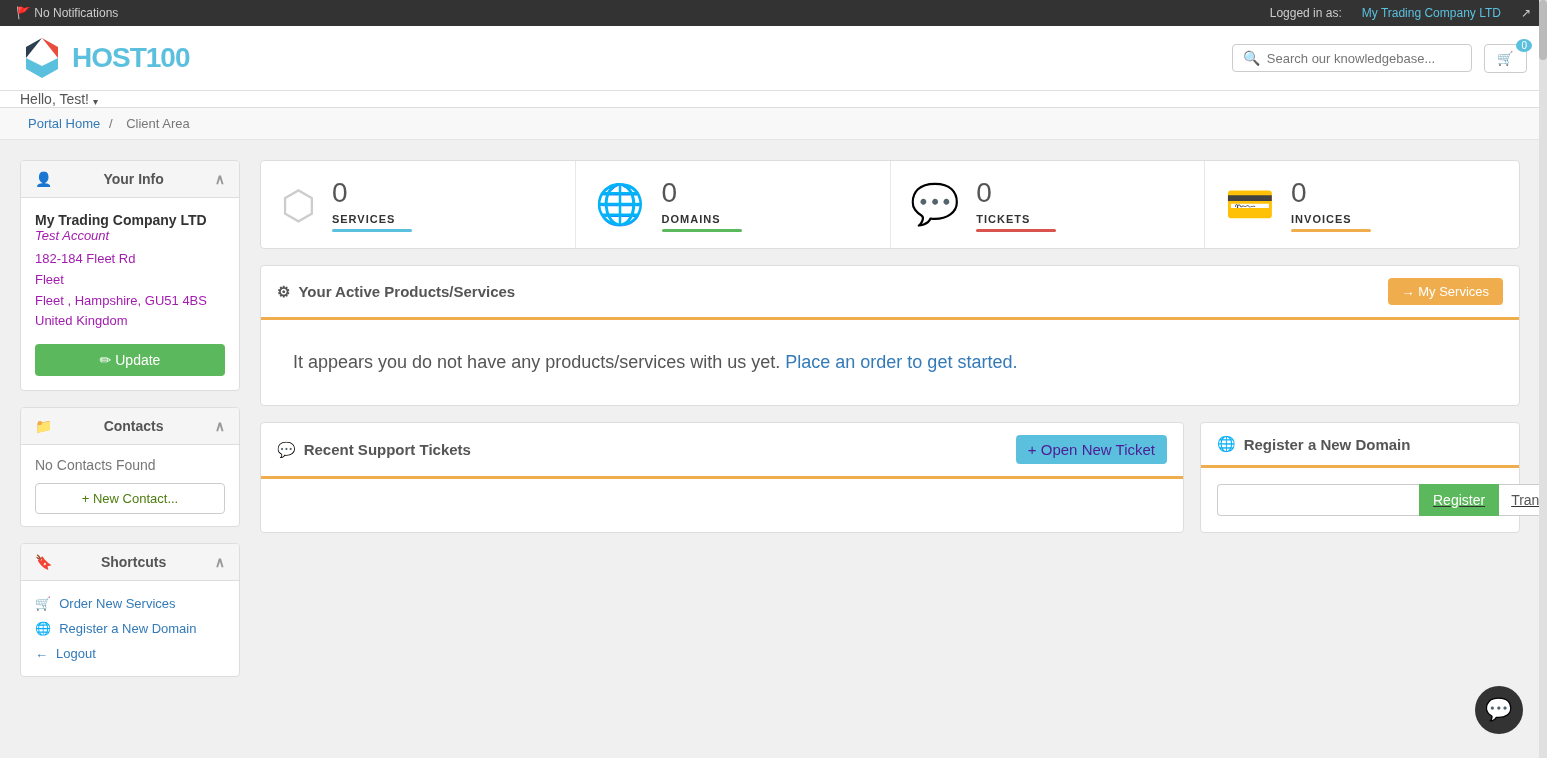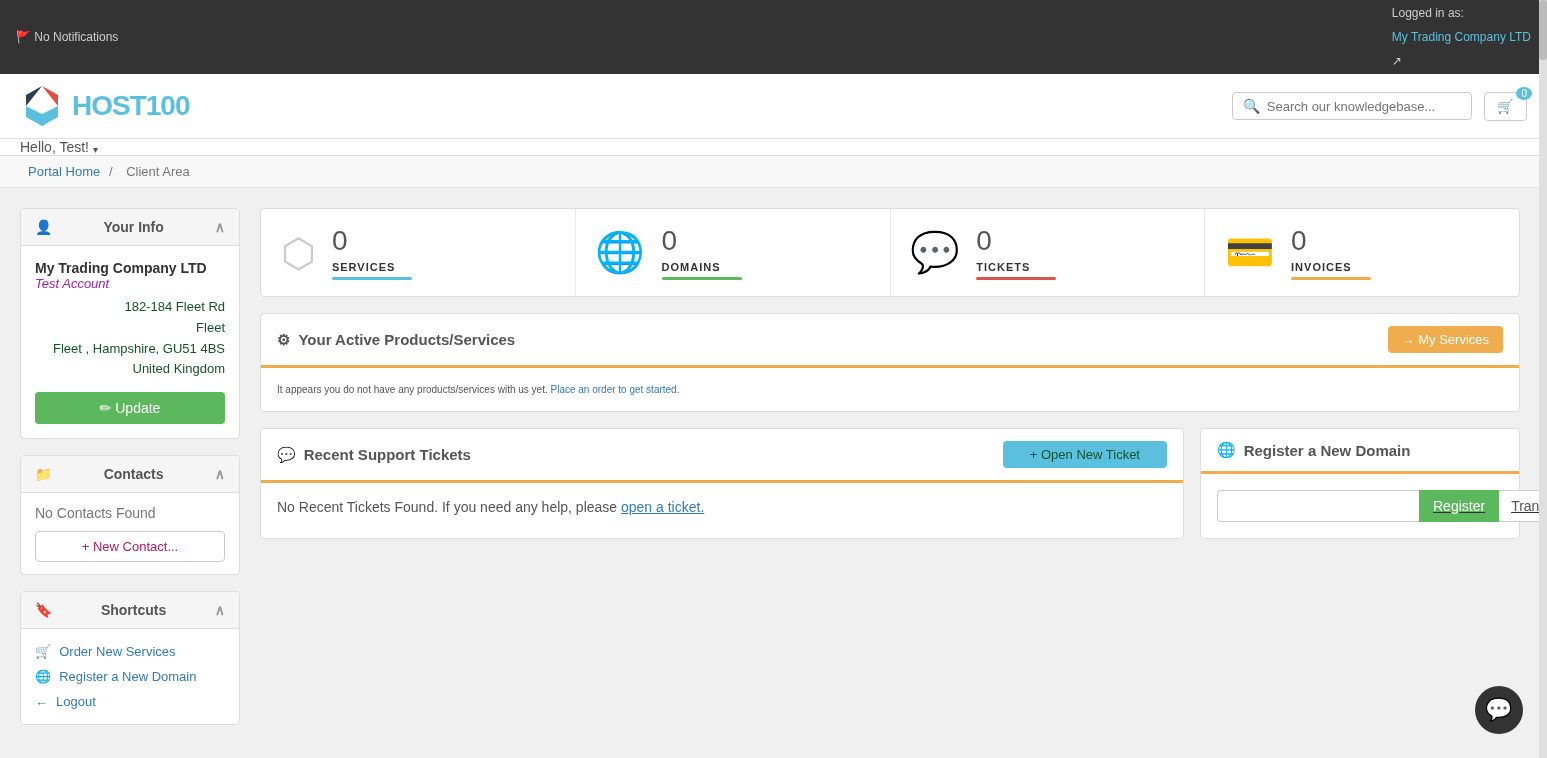--- a/index.html
+++ b/index.html
@@ -9,21 +9,21 @@
     .top-bar {
       background: #333;
       color: #ccc;
       padding: 6px 16px;
       display: flex;
       justify-content: space-between;
       align-items: center;
       font-size: 12px;
     }
     .top-bar a { color: #ccc; text-decoration: none; }
-    .top-bar .logged-in { display: flex; align-items: flex-start; gap: 10px; flex-direction: column; }
+    .top-bar .logged-in { display: flex; align-items: center; gap: 20px; }
     .top-bar .logged-in span { color: #ccc; }
     .top-bar .logged-in a { color: #5bc0de; }
 
     
     .header {
       background: #fff;
       padding: 10px 20px;
       display: flex;
       align-items: center;
       justify-content: space-between;
@@ -126,21 +126,21 @@
       justify-content: space-between;
       align-items: center;
       font-weight: 600;
       font-size: 14px;
       color: #555;
     }
     .sidebar-panel-header .chevron { color: #999; cursor: pointer; }
     .sidebar-panel-body { padding: 14px; }
     .company-name { font-weight: bold; font-size: 14px; color: #333; }
     .account-type { font-style: italic; color: #a21caf; font-size: 13px; margin-bottom: 6px; }
-    .address-line { color: #14532d; font-size: 13px; line-height: 1.6; text-align: right; }
+    .address-line { color: #a21caf; font-size: 13px; line-height: 1.6; }
     .update-btn {
       background: #5cb85c;
       color: #fff;
       border: none;
       border-radius: 4px;
       padding: 8px 16px;
       width: 100%;
       cursor: pointer;
       font-size: 14px;
       margin-top: 12px;
@@ -152,21 +152,21 @@
     .contacts-body { padding: 12px 14px; }
     .no-contacts { color: #777; font-size: 14px; margin-bottom: 10px; }
     .new-contact-btn {
       border: 1px solid #ccc;
       background: #fff;
       border-radius: 4px;
       padding: 7px 12px;
       width: 100%;
       cursor: pointer;
       font-size: 13px;
-      color: #be185d;
+      color: #4d7c0f;
     }
     .shortcuts-list { padding: 10px 14px; }
     .shortcuts-list a {
       display: flex;
       align-items: center;
       gap: 8px;
       color: #337ab7;
       text-decoration: none;
       font-size: 13px;
       padding: 5px 0;
@@ -226,21 +226,21 @@
     .products-header h3 { font-size: 15px; color: #555; display: flex; align-items: center; gap: 8px; }
     .my-services-btn {
       background: #f0ad4e;
       color: #fff;
       border: none;
       border-radius: 4px;
       padding: 6px 14px;
       cursor: pointer;
       font-size: 13px;
     }
-    .products-body { padding: 16px; color: #555; font-size: 10px; }
+    .products-body { padding: 32px; color: #555; font-size: 18px; }
     .products-body a { color: #337ab7; text-decoration: none; }
     .view-more { text-align: right; padding: 8px 16px; font-size: 13px; }
     .view-more a { color: #337ab7; text-decoration: none; }
 
     
     .bottom-panels { display: flex; gap: 16px; }
     .support-panel {
       flex: 1;
       background: #fff;
       border: 1px solid #ddd;
@@ -249,26 +249,26 @@
     .support-header {
       border-bottom: 3px solid #f0ad4e;
       padding: 12px 16px;
       display: flex;
       justify-content: space-between;
       align-items: center;
     }
     .support-header h3 { font-size: 15px; color: #555; display: flex; align-items: center; gap: 8px; }
     .open-ticket-btn {
       background: #5bc0de;
-      color: #14532d;
+      color: #4c1d95;
       border: none;
       border-radius: 4px;
-      padding: 6px 27px;
-      cursor: pointer;
-      font-size: 13px;
+      padding: 6px 12px;
+      cursor: pointer;
+      font-size: 15px;
     }
     .support-body { padding: 16px; color: #555; font-size: 14px; }
     .support-body a { color: #337ab7; }
 
     .domain-panel {
       width: 320px;
       background: #fff;
       border: 1px solid #ddd;
       border-radius: 4px;
     }
@@ -505,24 +505,20 @@
     <div class="bottom-panels">
 
       <div class="support-panel">
         <div class="support-header">
           <h3>
             <span>💬</span>
             <span>Recent Support Tickets</span>
           </h3>
           <button class="open-ticket-btn">+ Open New Ticket</button>
         </div>
-        <div class="support-body">
-          <span>No Recent Tickets Found. If you need any help, please</span>
-          <a href="#">open a ticket.</a>
-        </div>
       </div>
 
       <div class="domain-panel">
         <div class="domain-header">
           <h3>
             <span>🌐</span>
             <span>Register a New Domain</span>
           </h3>
         </div>
         <div class="domain-body">

